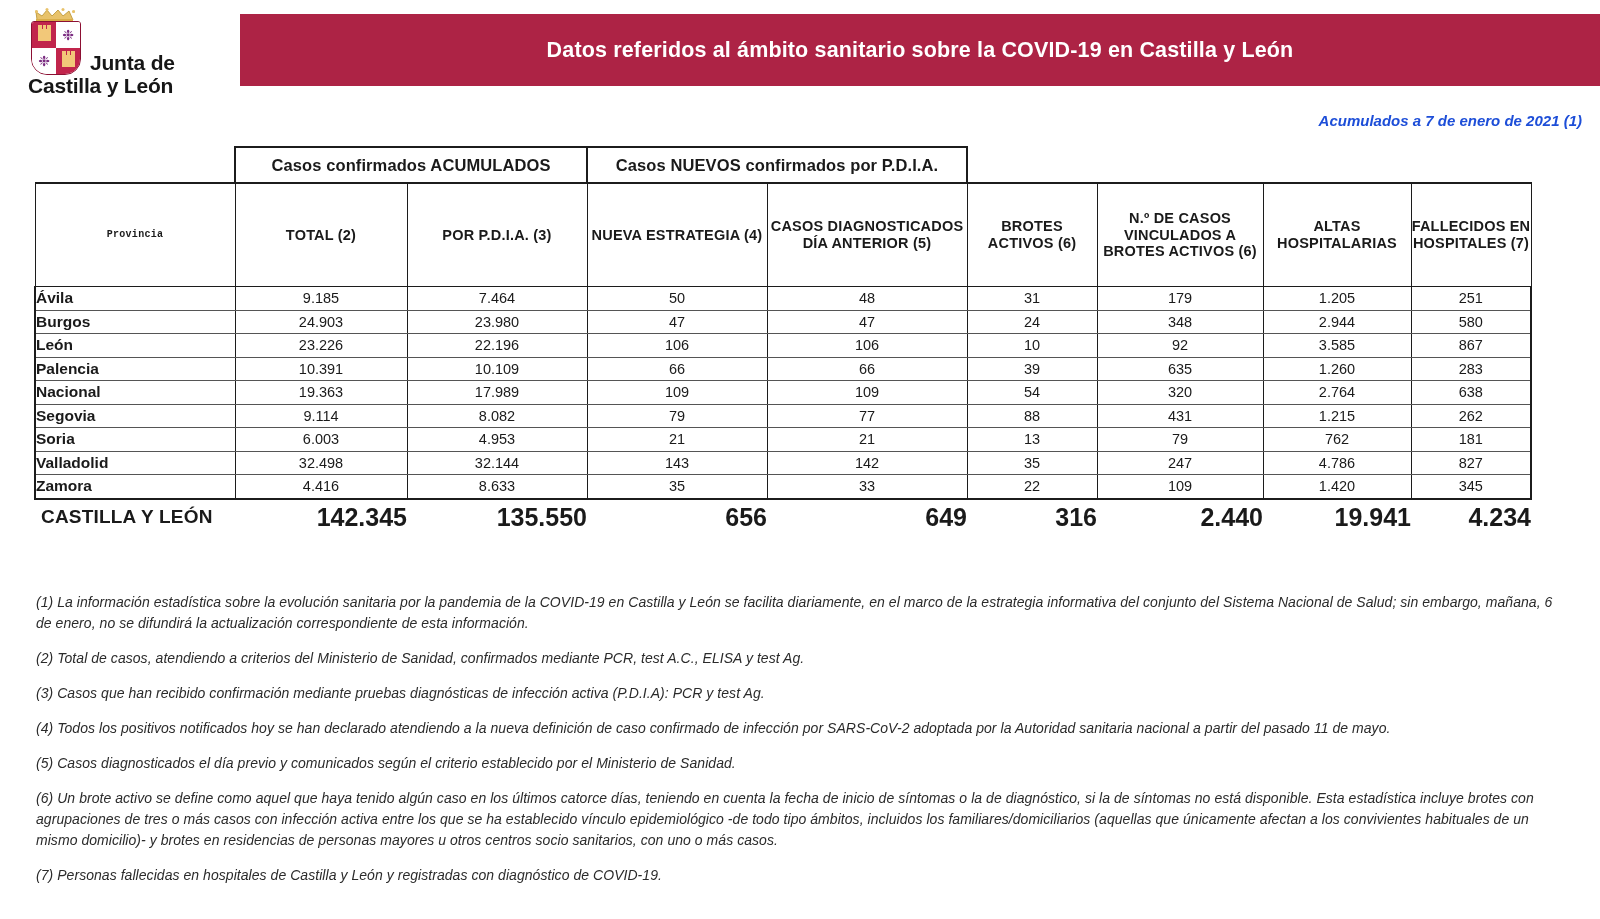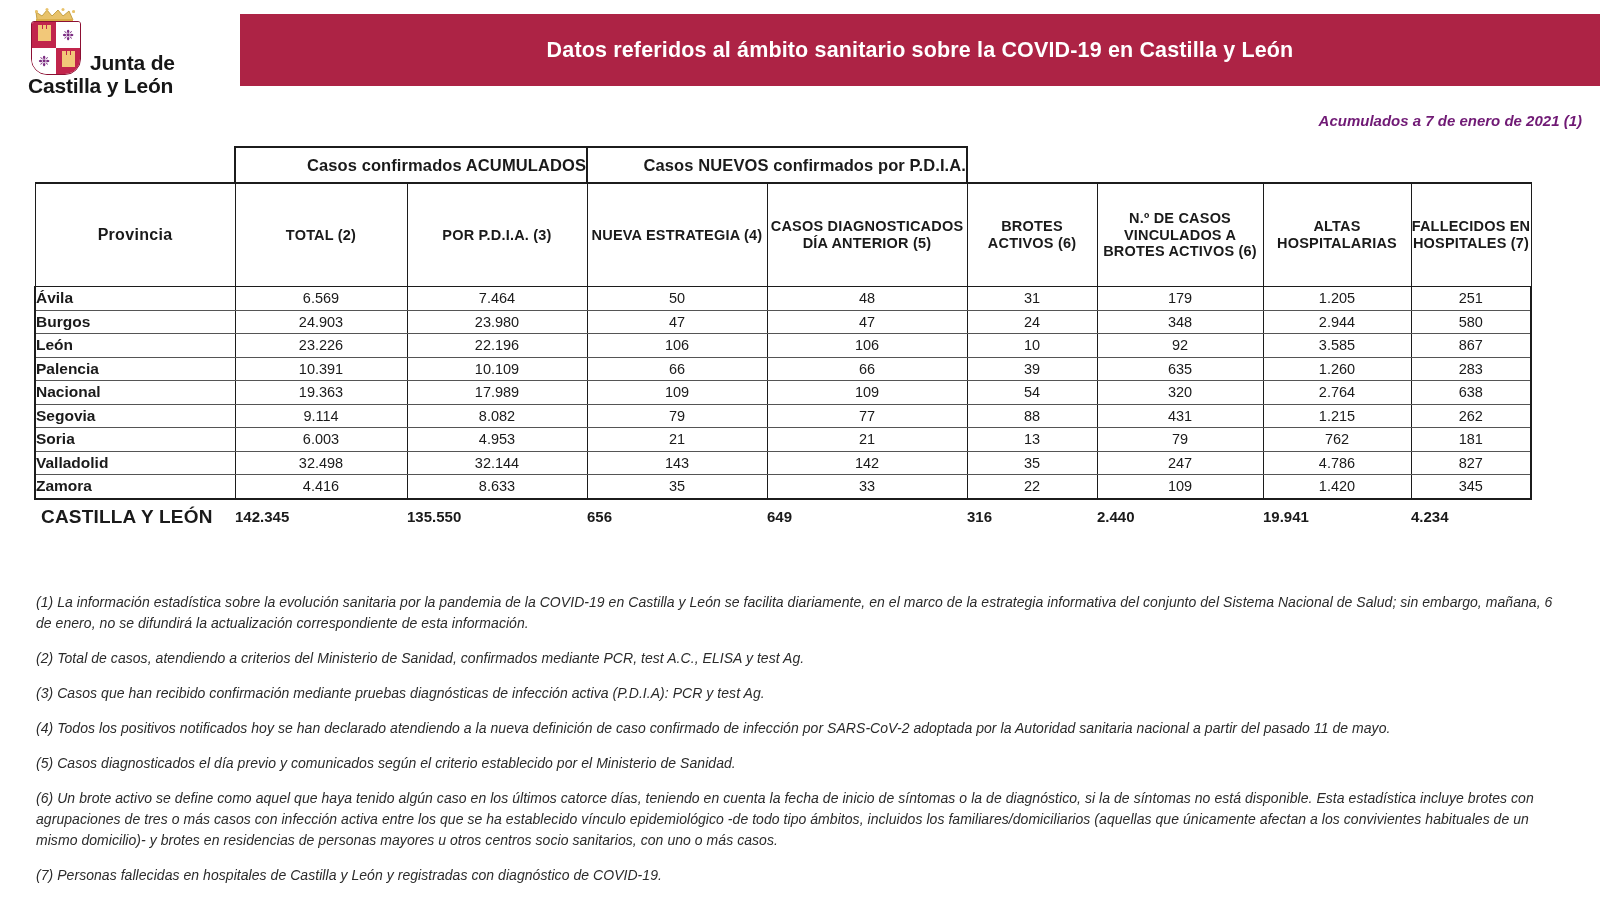--- a/index.html
+++ b/index.html
@@ -125,21 +125,21 @@
     text-align: center;
   }
 
   .subtitle {
     position: absolute;
     right: 18px;
     top: 112px;
     font-style: italic;
     font-weight: bold;
     font-size: 15px;
-    color: #701a75;
+    color: #1d4ed8;
     text-align: right;
   }
 
   
   .table-wrap {
     position: absolute;
     left: 34px;
     top: 146px;
     width: 1496px;
   }
@@ -150,39 +150,40 @@
   }
   table.data th, table.data td {
     padding: 0;
   }
   .grp-blank { border: none; }
   .grp {
     border: 2px solid #1c1c1c;
     border-bottom: 1.6px solid #1c1c1c;
     font-size: 16.5px;
     font-weight: bold;
-    text-align: right;
+    text-align: center;
     height: 34px;
     vertical-align: middle;
     letter-spacing: 0.1px;
   }
   .colhead {
     border: 1.6px solid #1c1c1c;
     border-top: 2px solid #1c1c1c;
     font-size: 14.5px;
     font-weight: bold;
     text-align: center;
     vertical-align: middle;
     height: 102px;
     line-height: 1.15;
     letter-spacing: 0.2px;
   }
   .colhead.prov {
-    font-size: 16px;
+    font-size: 10px;
     letter-spacing: 0.3px;
+    font-family: Liberation Mono, monospace;
   }
   td.prov-cell {
     border-left: 2px solid #1c1c1c;
     border-right: 1.6px solid #1c1c1c;
     border-bottom: 1.1px solid #555;
     font-size: 15.5px;
     font-weight: bold;
     text-align: left;
     padding-left: 6px;
     height: 22.5px;
@@ -209,22 +210,22 @@
     line-height: 34px;
     vertical-align: middle;
   }
   tr.total-row td.tot-prov {
     font-size: 19px;
     text-align: left;
     padding-left: 6px;
     letter-spacing: 0.2px;
   }
   tr.total-row td.tot-num {
-    font-size: 15px;
-    text-align: left;
+    font-size: 25px;
+    text-align: right;
   }
   tr.last-data td { border-bottom: 2px solid #1c1c1c; }
 
   
   .notes {
     position: absolute;
     left: 36px;
     top: 578px;
     width: 1530px;
   }
@@ -312,21 +313,21 @@
         <th class="colhead">CASOS DIAGNOSTICADOS DÍA ANTERIOR (5)</th>
         <th class="colhead">BROTES ACTIVOS (6)</th>
         <th class="colhead">N.º DE CASOS VINCULADOS A BROTES ACTIVOS (6)</th>
         <th class="colhead">ALTAS HOSPITALARIAS</th>
         <th class="colhead">FALLECIDOS EN HOSPITALES (7)</th>
       </tr>
     </thead>
     <tbody>
         <tr>
           <td class="prov-cell">Ávila</td>
-          <td class="num-cell">6.569</td>
+          <td class="num-cell">9.185</td>
           <td class="num-cell">7.464</td>
           <td class="num-cell">50</td>
           <td class="num-cell">48</td>
           <td class="num-cell">31</td>
           <td class="num-cell">179</td>
           <td class="num-cell">1.205</td>
           <td class="num-cell last">251</td>
         </tr>
         <tr>
           <td class="prov-cell">Burgos</td>

